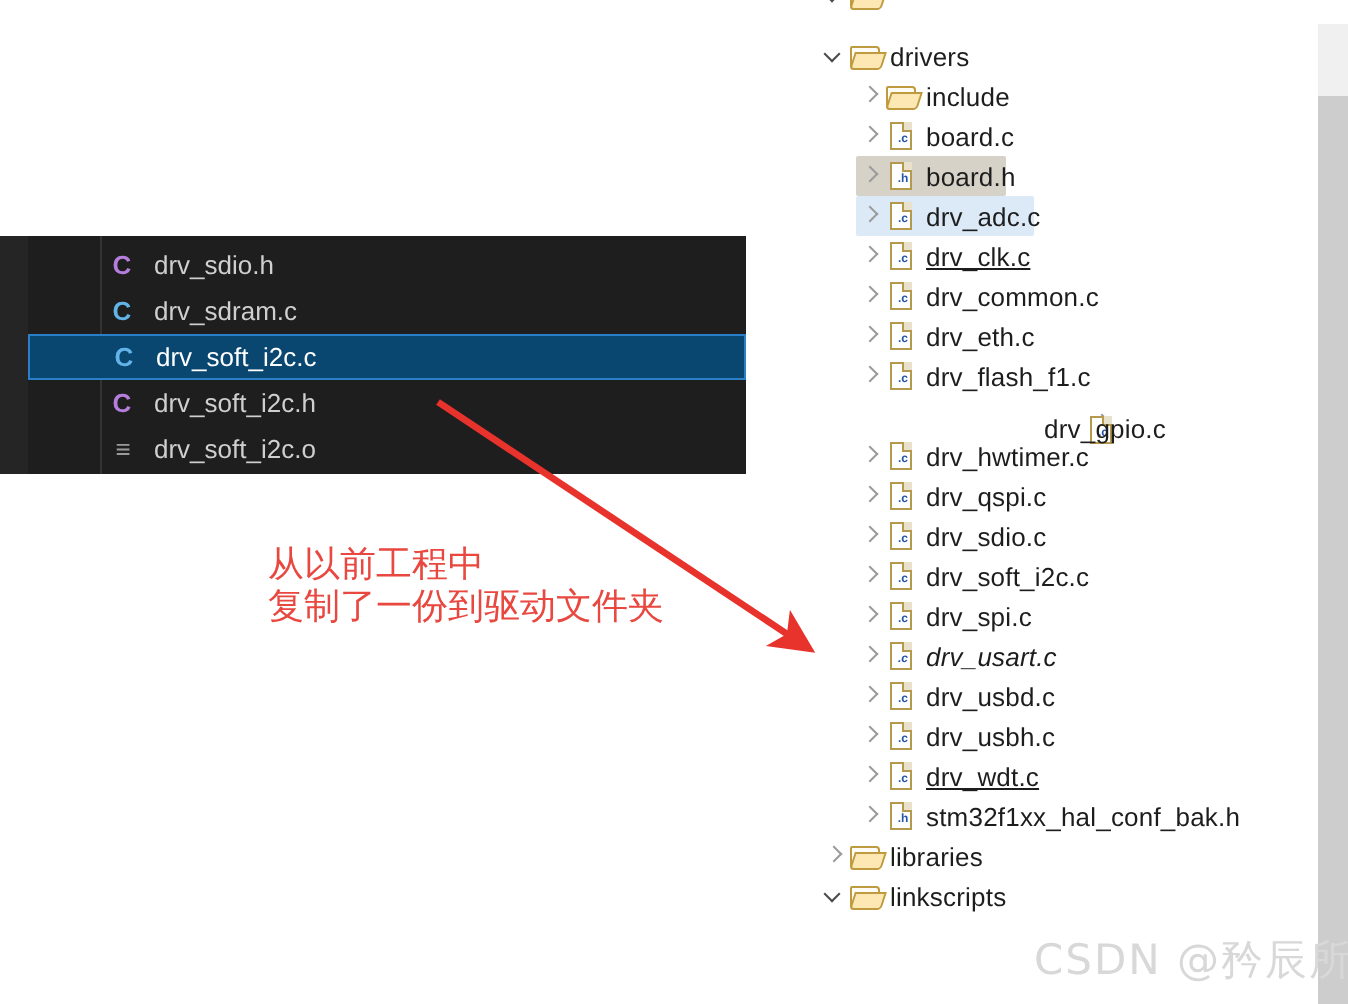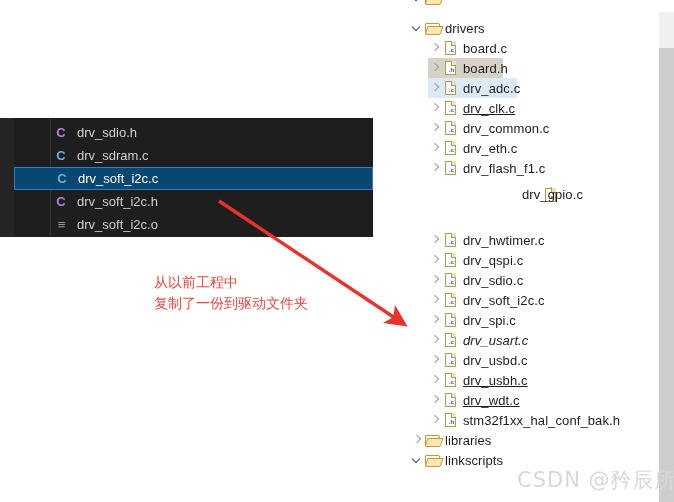--- a/index.html
+++ b/index.html
@@ -109,24 +109,23 @@
   .d-ic{
     width:20px;min-width:20px;text-align:center;font-weight:bold;font-size:13px;
     font-family:"Liberation Sans","DejaVu Sans",sans-serif;
   }
   .d-ic.o-gray{color:#9a9a9a;font-weight:normal;letter-spacing:-1px;}
   .d-label{padding-left:6px;}
 
   
   #note-cn{
     position:absolute;left:134px;top:272px;width:240px;
-    font-size:14px;line-height:21px;color:#e8483f;
+    font-size:18px;line-height:21px;color:#e8483f;
     font-family:"DejaVu Sans","Liberation Sans",sans-serif;
     white-space:pre-line;
-    margin-left:20px;
   }
   #arrow-svg{position:absolute;left:0;top:0;width:674px;height:502px;pointer-events:none;}
 
   #watermark{
     position:absolute;left:517px;top:466px;
     font-size:21px;color:#d8d8d8;letter-spacing:1px;
     font-family:"DejaVu Sans","Liberation Sans",sans-serif;
     white-space:nowrap;user-select:none;
   }
 
@@ -149,20 +148,25 @@
   </div>
 
   <div id="tree-rows" style="position: absolute; left: 0px; top: 18px; width: 274px;">
       <div class="tree-row lvl1" style="top: 0px;">
         <span class="twisty expanded"></span>
         <span class="ic-folder"></span>
         <span class="tree-label">drivers</span>
       </div>
       <div class="tree-row lvl2" style="top: 0px;">
         <span class="twisty collapsed"></span>
+        <span class="ic-folder"></span>
+        <span class="tree-label">include</span>
+      </div>
+      <div class="tree-row lvl2" style="top: 0px;">
+        <span class="twisty collapsed"></span>
         <span class="ic-file">
           <span class="page">
             <span class="corner"></span>
             <span class="tag">.c</span>
           </span>
         </span>
         <span class="tree-label">board.c</span>
       </div>
       <div class="tree-row lvl2" style="top: 0px;">
         <div class="hl hl-gray" style="left: 28px; width: 75px;"></div>
@@ -229,21 +233,21 @@
       <div class="tree-row lvl2" style="top: 4px; flex-direction: column;">
         <span class="twisty collapsed"></span>
         <span class="ic-file">
           <span class="page">
             <span class="corner"></span>
             <span class="tag">.c</span>
           </span>
         </span>
         <span class="tree-label">drv_gpio.c</span>
       </div>
-      <div class="tree-row lvl2" style="top: 0px; margin-top: 32px;">
+      <div class="tree-row lvl2" style="top: 0px;">
         <span class="twisty collapsed"></span>
         <span class="ic-file">
           <span class="page">
             <span class="corner"></span>
             <span class="tag">.c</span>
           </span>
         </span>
         <span class="tree-label">drv_hwtimer.c</span>
       </div>
       <div class="tree-row lvl2" style="top: 0px;">
@@ -299,21 +303,21 @@
       <div class="tree-row lvl2" style="top: 0px;">
         <span class="twisty collapsed"></span>
         <span class="ic-file">
           <span class="page">
             <span class="corner"></span>
             <span class="tag">.c</span>
           </span>
         </span>
         <span class="tree-label">drv_usbd.c</span>
       </div>
-      <div class="tree-row lvl2" style="top: 0px; text-decoration: underline;">
+      <div class="tree-row lvl2" style="top: 0px;">
         <span class="twisty collapsed"></span>
         <span class="ic-file">
           <span class="page">
             <span class="corner"></span>
             <span class="tag">.c</span>
           </span>
         </span>
         <span class="tree-label">drv_usbh.c</span>
       </div>
       <div class="tree-row lvl2" style="top: 0px; text-decoration: underline;">

